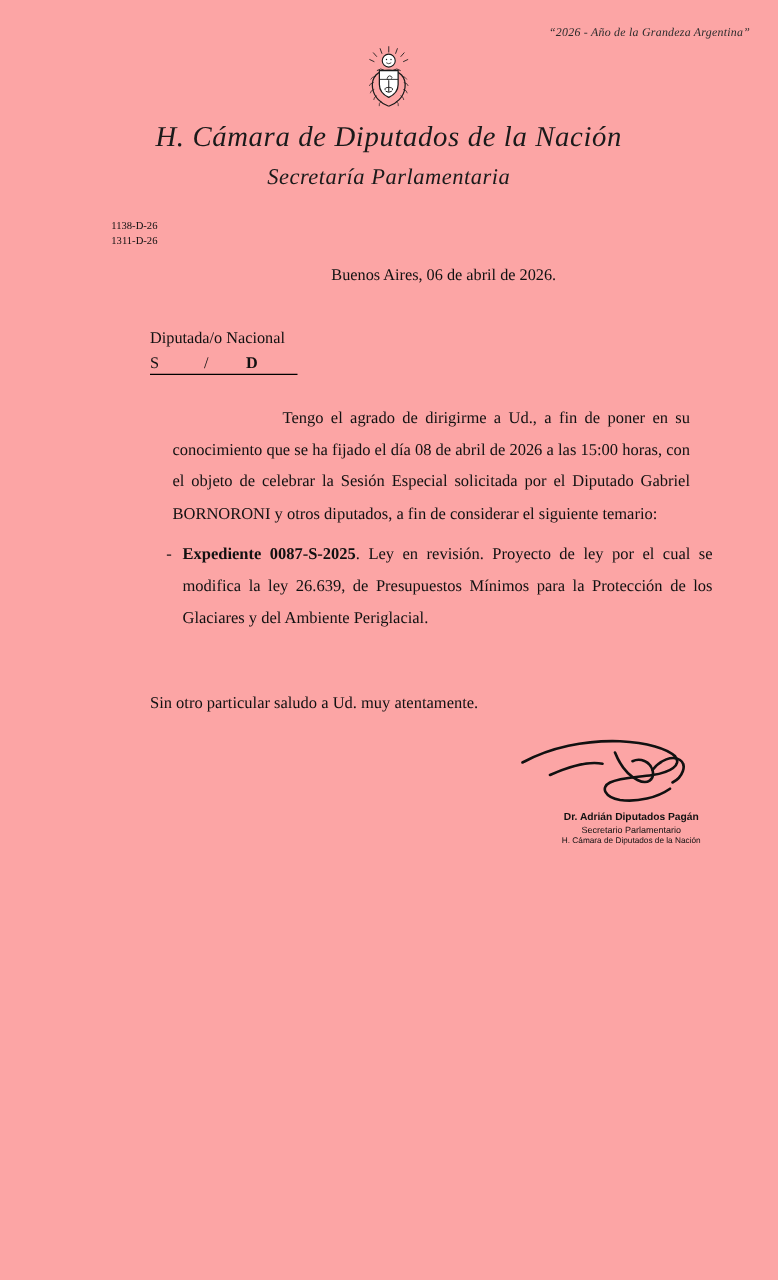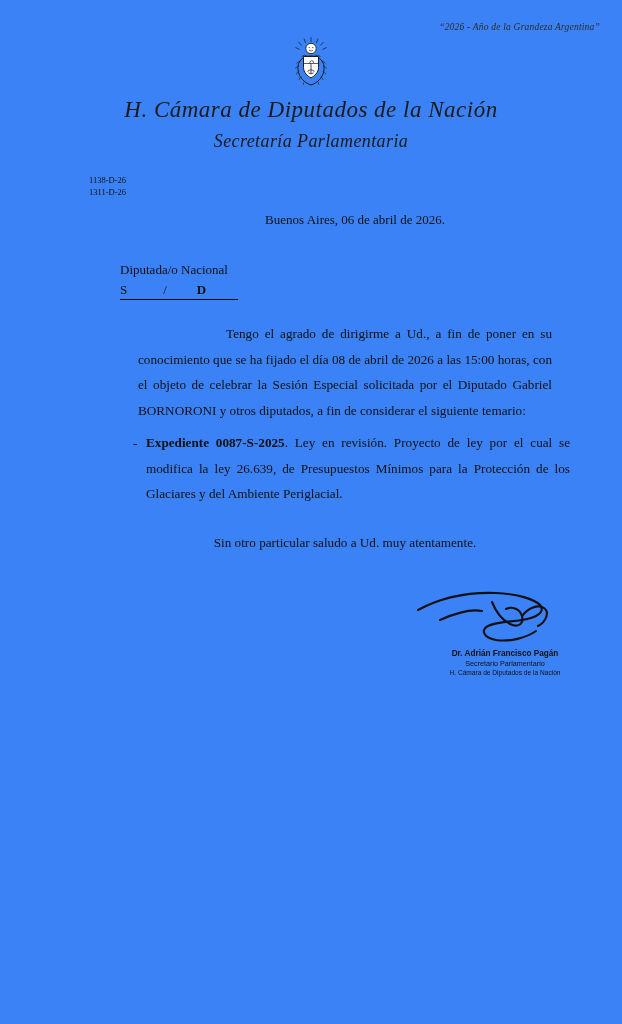--- a/index.html
+++ b/index.html
@@ -13,21 +13,21 @@
     position: relative;
     font-family: "Liberation Serif", serif;
     color: #000000;
     overflow: hidden;
   }
 
   .page {
     position: relative;
     width: 622px;
     height: 1024px;
-    background: #3b82f6;
+    background: #fca5a5;
   }
 
   
   .motto {
     position: absolute;
     top: 22px;
     right: 22px;
     font-family: "Liberation Serif", serif;
     font-style: italic;
     font-size: 9.5px;
@@ -175,25 +175,25 @@
     text-align: justify;
     text-justify: inter-word;
   }
   .agenda-body b {
     font-weight: bold;
   }
 
   
   .closing {
     position: absolute;
-    top: 535px;
+    top: 554px;
     left: 120px;
     width: 450px;
     font-size: 13.2px;
-    text-align: center;
+    text-align: left;
     color: #111;
   }
 
   
   .signature-area {
     position: absolute;
     top: 578px;
     left: 410px;
     width: 180px;
     height: 110px;
@@ -318,19 +318,19 @@
     <svg class="signature-svg" width="180" height="80" viewBox="0 0 180 80" xmlns="http://www.w3.org/2000/svg">
       <g fill="none" stroke="#111111" stroke-width="2.1" stroke-linecap="round" stroke-linejoin="round">
         <path d="M8 32 C30 20 58 14 86 15 C108 16 124 21 130 27"></path>
         <path d="M130 27 C136 34 126 40 112 42 C98 44 86 44 78 48 C70 52 74 60 86 62 C100 64 116 60 126 53"></path>
         <path d="M82 24 C86 34 92 42 100 46 C108 50 114 46 112 38 C110 31 102 28 96 31"></path>
         <path d="M112 38 C118 30 128 26 134 30 C140 34 136 44 128 48"></path>
         <path d="M30 42 C48 34 62 31 72 33"></path>
       </g>
     </svg>
     <div class="signature-block">
-      <div class="sig-name">Dr. Adrián Francisco Pagán</div>
+      <div class="sig-name">Dr. Adrián Diputados Pagán</div>
       <div class="sig-role">Secretario Parlamentario</div>
       <div class="sig-org">H. Cámara de Diputados de la Nación</div>
     </div>
   </div>
 
 </div>
 
 </body></html>

